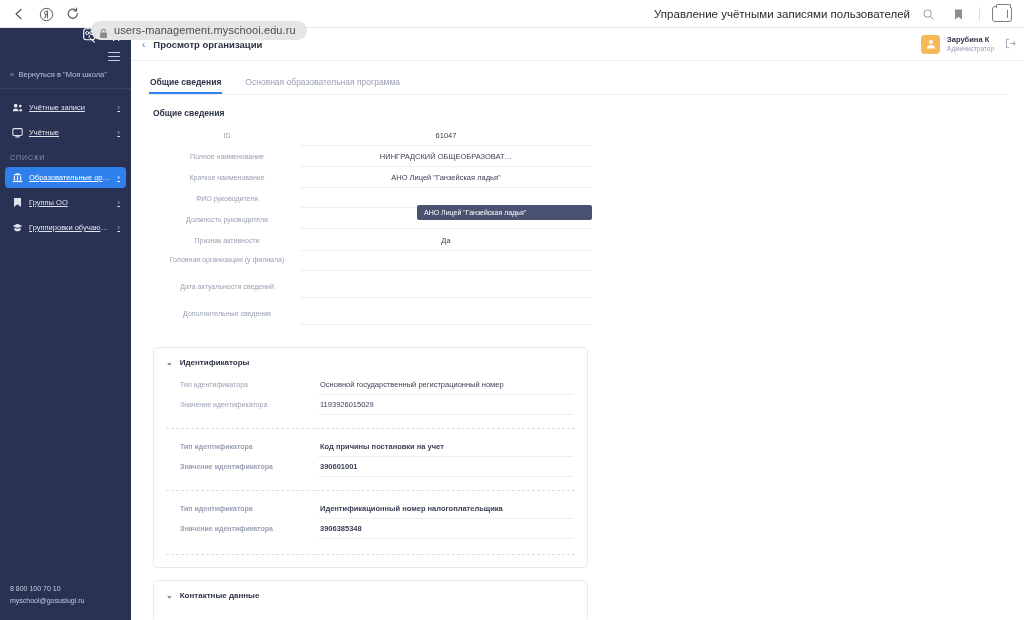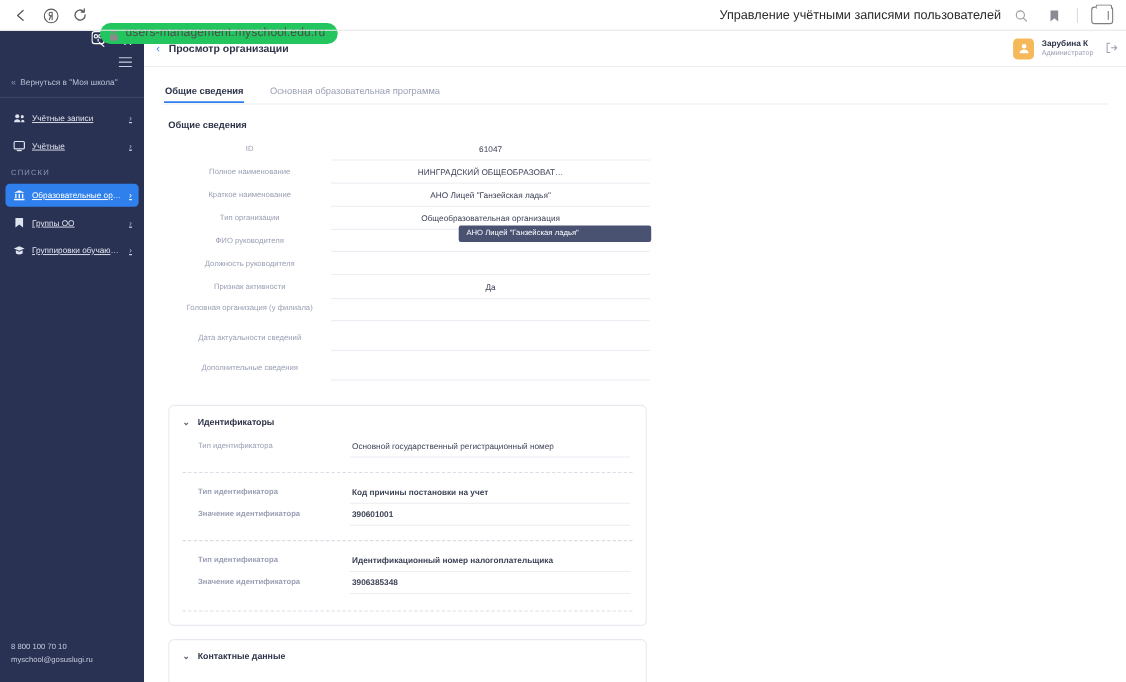--- a/index.html
+++ b/index.html
@@ -25,21 +25,21 @@
     height: 1px; background: #e8e8e8;
   }
   .nav-btn {
     width: 18px; height: 18px;
     display: flex; align-items: center; justify-content: center;
     color: #5a5a5a;
   }
   .nav-btn svg { display: block; }
   .url-chip {
     display: flex; align-items: center; gap: 6px;
-    background: #22c55e;
+    background: #e5e5e5;
     border-radius: 11px;
     height: 19px;
     padding: 0 11px 0 8px;
     min-width: 200px;
     margin-top: 32px;
   }
   .url-chip .lock { width: 9px; height: 11px; flex: 0 0 auto; }
   .url-text {
     font-size: 11px; color: #4d4d4d; letter-spacing: .1px;
     white-space: nowrap;
@@ -441,24 +441,20 @@
         </div>
         <div class="row">
           <div class="lab">Полное наименование</div>
           <div class="val">НИНГРАДСКИЙ ОБЩЕОБРАЗОВАТ…</div>
         </div>
         <div class="row">
           <div class="lab">Краткое наименование</div>
           <div class="val">АНО Лицей "Ганзейская ладья"</div>
         </div>
         <div class="row">
-          <div class="lab">Тип организации</div>
-          <div class="val">Общеобразовательная организация</div>
-        </div>
-        <div class="row">
           <div class="lab">ФИО руководителя</div>
           <div class="val"></div>
         </div>
         <div class="row">
           <div class="lab">Должность руководителя</div>
           <div class="val"></div>
         </div>
         <div class="row">
           <div class="lab">Признак активности</div>
           <div class="val">Да</div>
@@ -482,20 +478,24 @@
       <section class="card">
         <div class="card-head">
           <span class="caret">⌄</span>
           <span>Идентификаторы</span>
         </div>
 
         <div class="ident-block">
           <div class="ident-row">
             <div class="lab">Тип идентификатора</div>
             <div class="val">Основной государственный регистрационный номер</div>
+          </div>
+          <div class="ident-row">
+            <div class="lab">Значение идентификатора</div>
+            <div class="val">1193926015029</div>
           </div>
         </div>
 
         <div class="ident-block">
           <div class="ident-row">
             <div class="lab">Тип идентификатора</div>
             <div class="val">Код причины постановки на учет</div>
           </div>
           <div class="ident-row">
             <div class="lab">Значение идентификатора</div>

